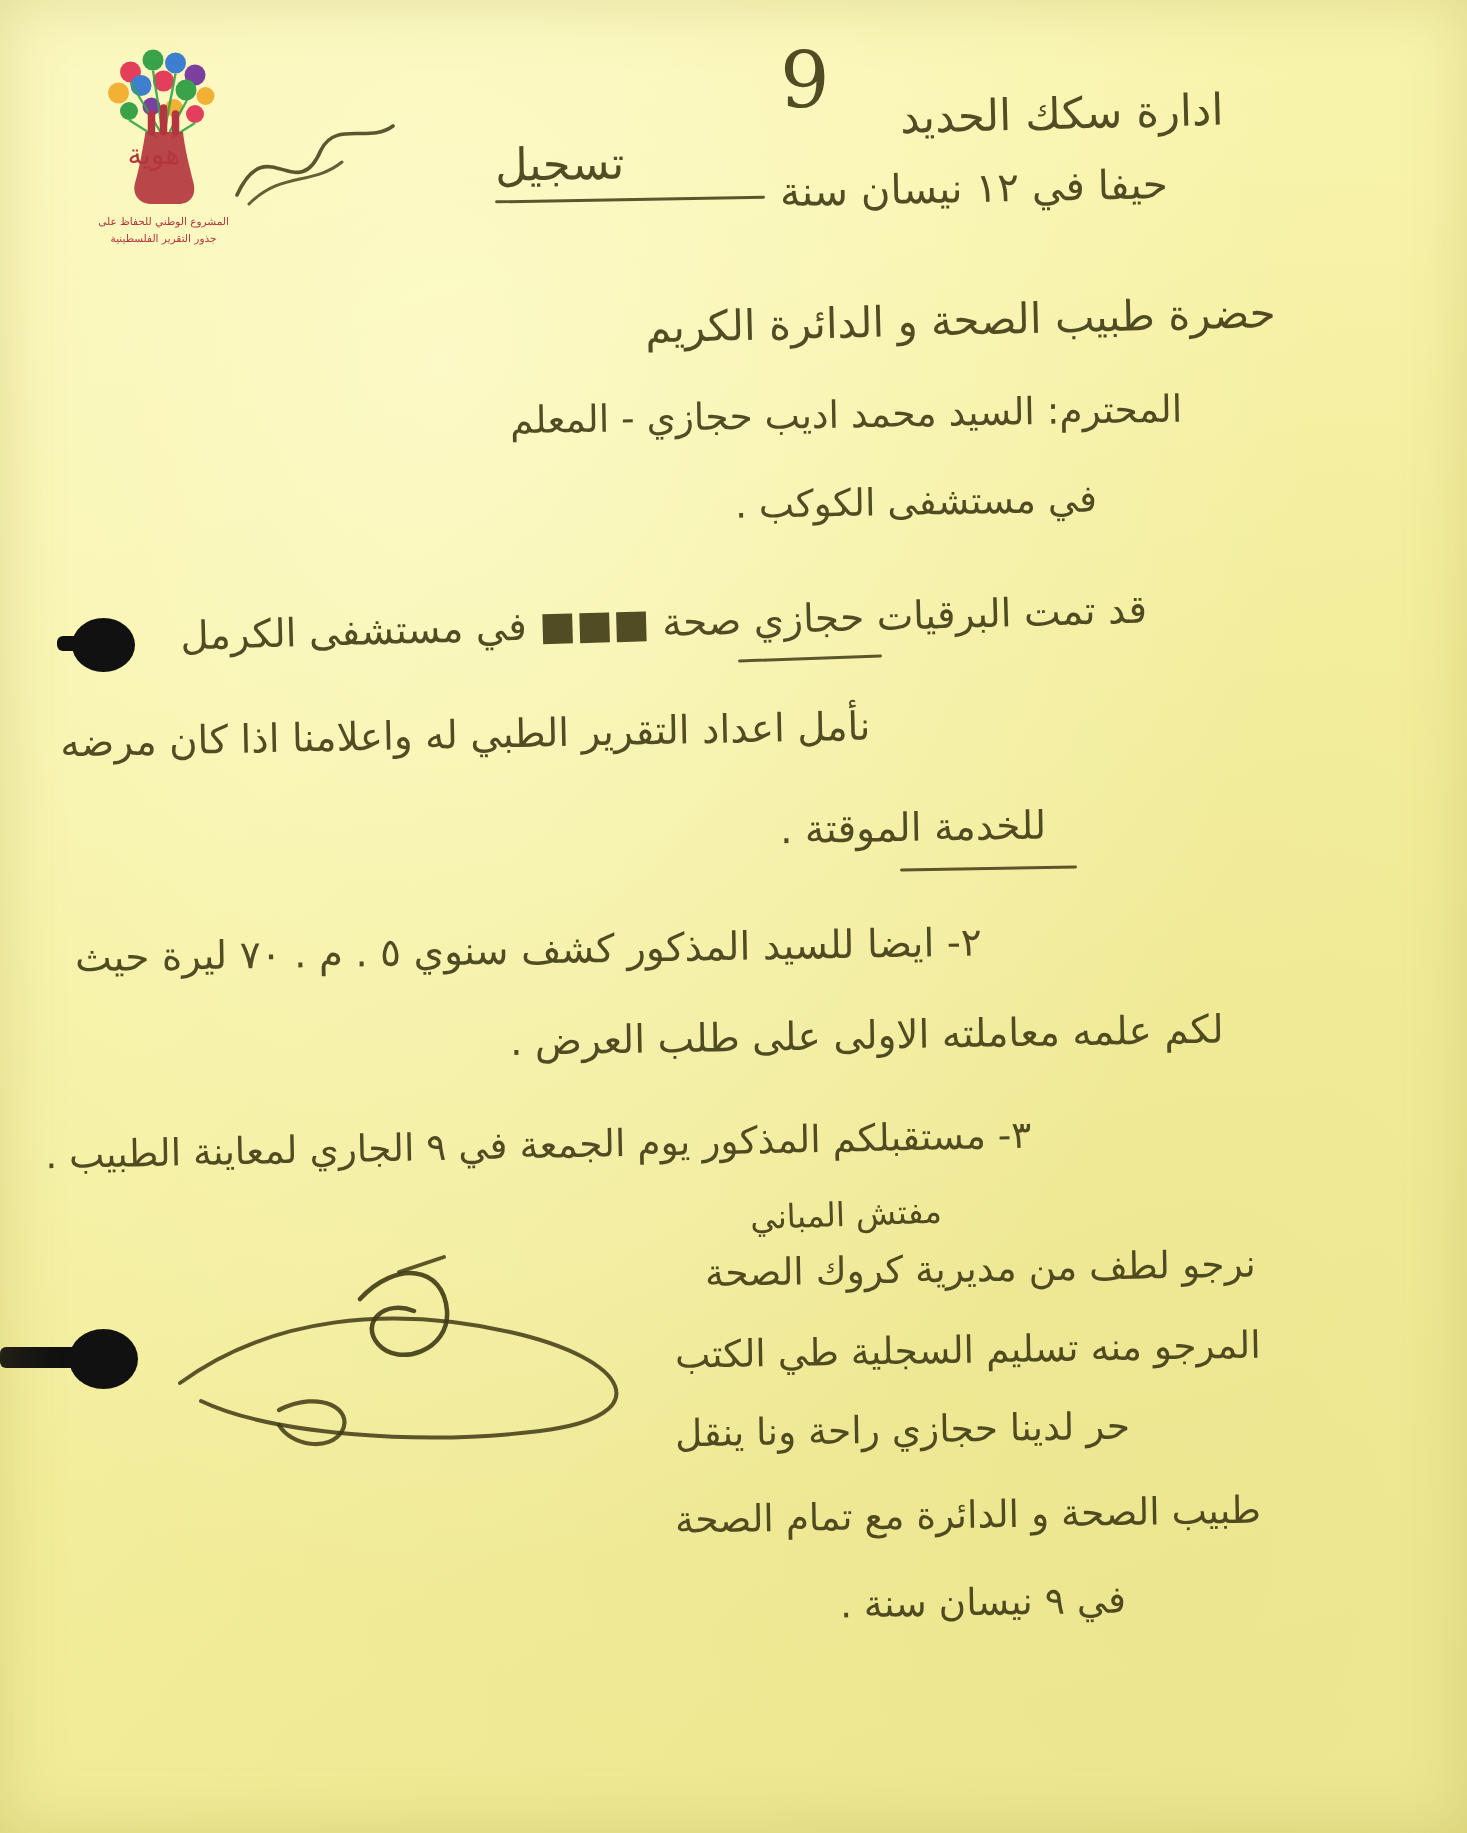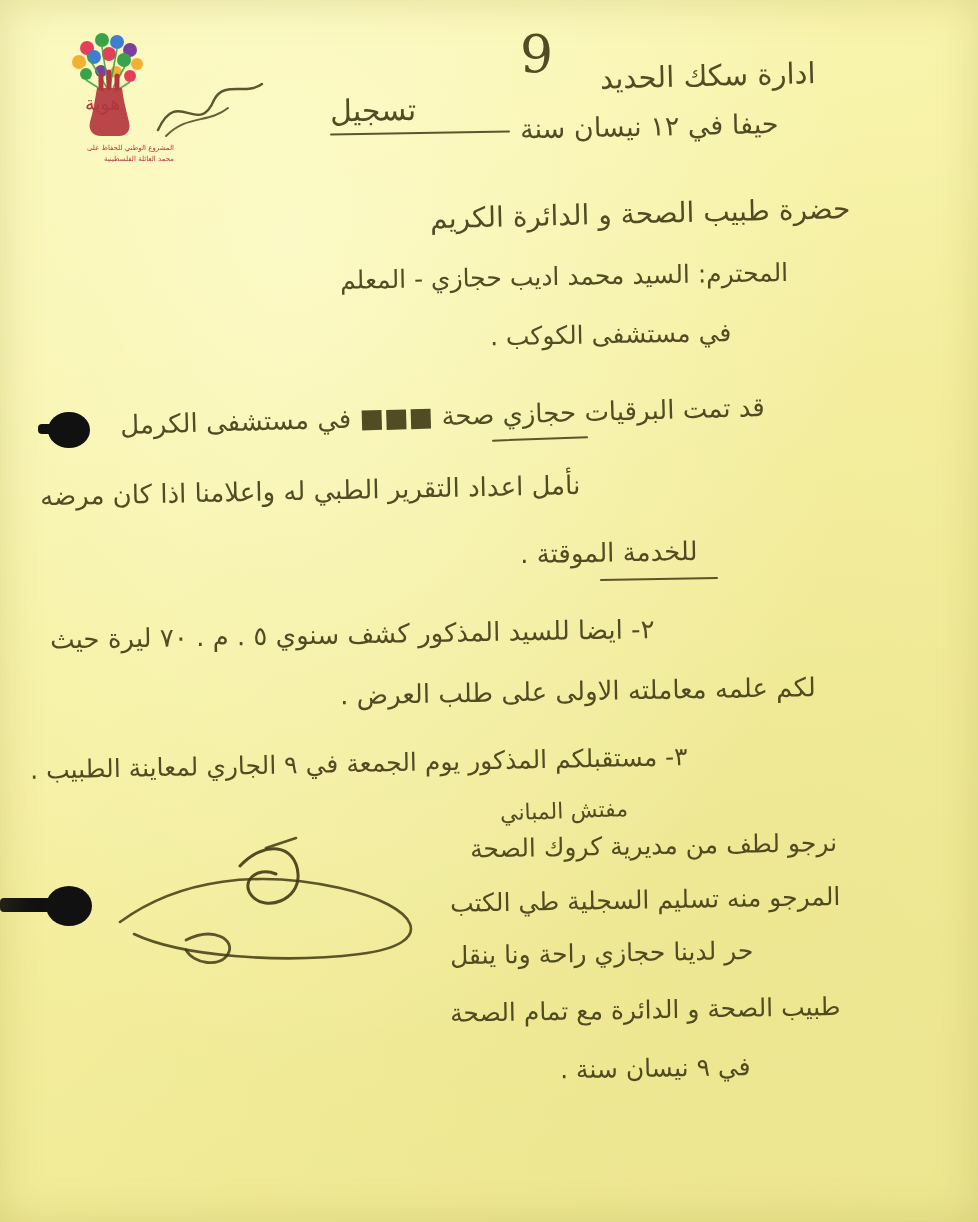--- a/index.html
+++ b/index.html
@@ -48,21 +48,20 @@
     height: 116px;
     margin: 0 auto;
   }
   .logo-caption {
     margin-top: 2px;
     font-size: 7px;
     line-height: 9px;
     color: #b3363f;
     font-family: "DejaVu Sans", sans-serif;
     direction: rtl;
-    text-align: right;
   }
   .logo-word {
     position: absolute;
     left: 28px;
     top: 66px;
     font-size: 19px;
     color: #b3363f;
     direction: rtl;
     font-family: "DejaVu Sans", sans-serif;
   }
@@ -153,21 +152,21 @@
             <path d="M29 54 L48 66"></path>
             <path d="M73 56 L57 66"></path>
         </g>
 
         <path d="M40 62 C38 74 36 86 33 96 C31 104 36 110 44 110 L62 110 C70 110 74 104 72 96 C69 84 66 72 65 62 Z" fill="#b3363f" opacity="0.92"></path>
         <path d="M44 62 L44 50 M52 62 L52 46 M60 62 L60 50" stroke="#b3363f" stroke-width="5" stroke-linecap="round"></path>
       </svg>
       <span class="logo-word">هوية</span>
     </div>
     <div class="logo-caption">المشروع الوطني للحفاظ على</div>
-    <div class="logo-caption">محمد العائلة الفلسطينية</div>
+    <div class="logo-caption">جذور التقرير الفلسطينية</div>
   </div>
 
   <div class="num-9">9</div>
 
   <div class="ln" style="left:600px; top:56px; font-size:29px; transform:rotate(-1.5deg);">ادارة سكك الحديد</div>
 
   <div class="ln" style="left:330px; top:92px; font-size:30px; transform:rotate(-1deg);">تسجيل</div>
   <div class="underline" style="left:330px; top:132px; width:180px; transform:rotate(-1deg);"></div>
 
   <div class="ln" style="left:520px; top:108px; font-size:27px; transform:rotate(-1.2deg);">حيفا في ١٢ نيسان سنة</div>

